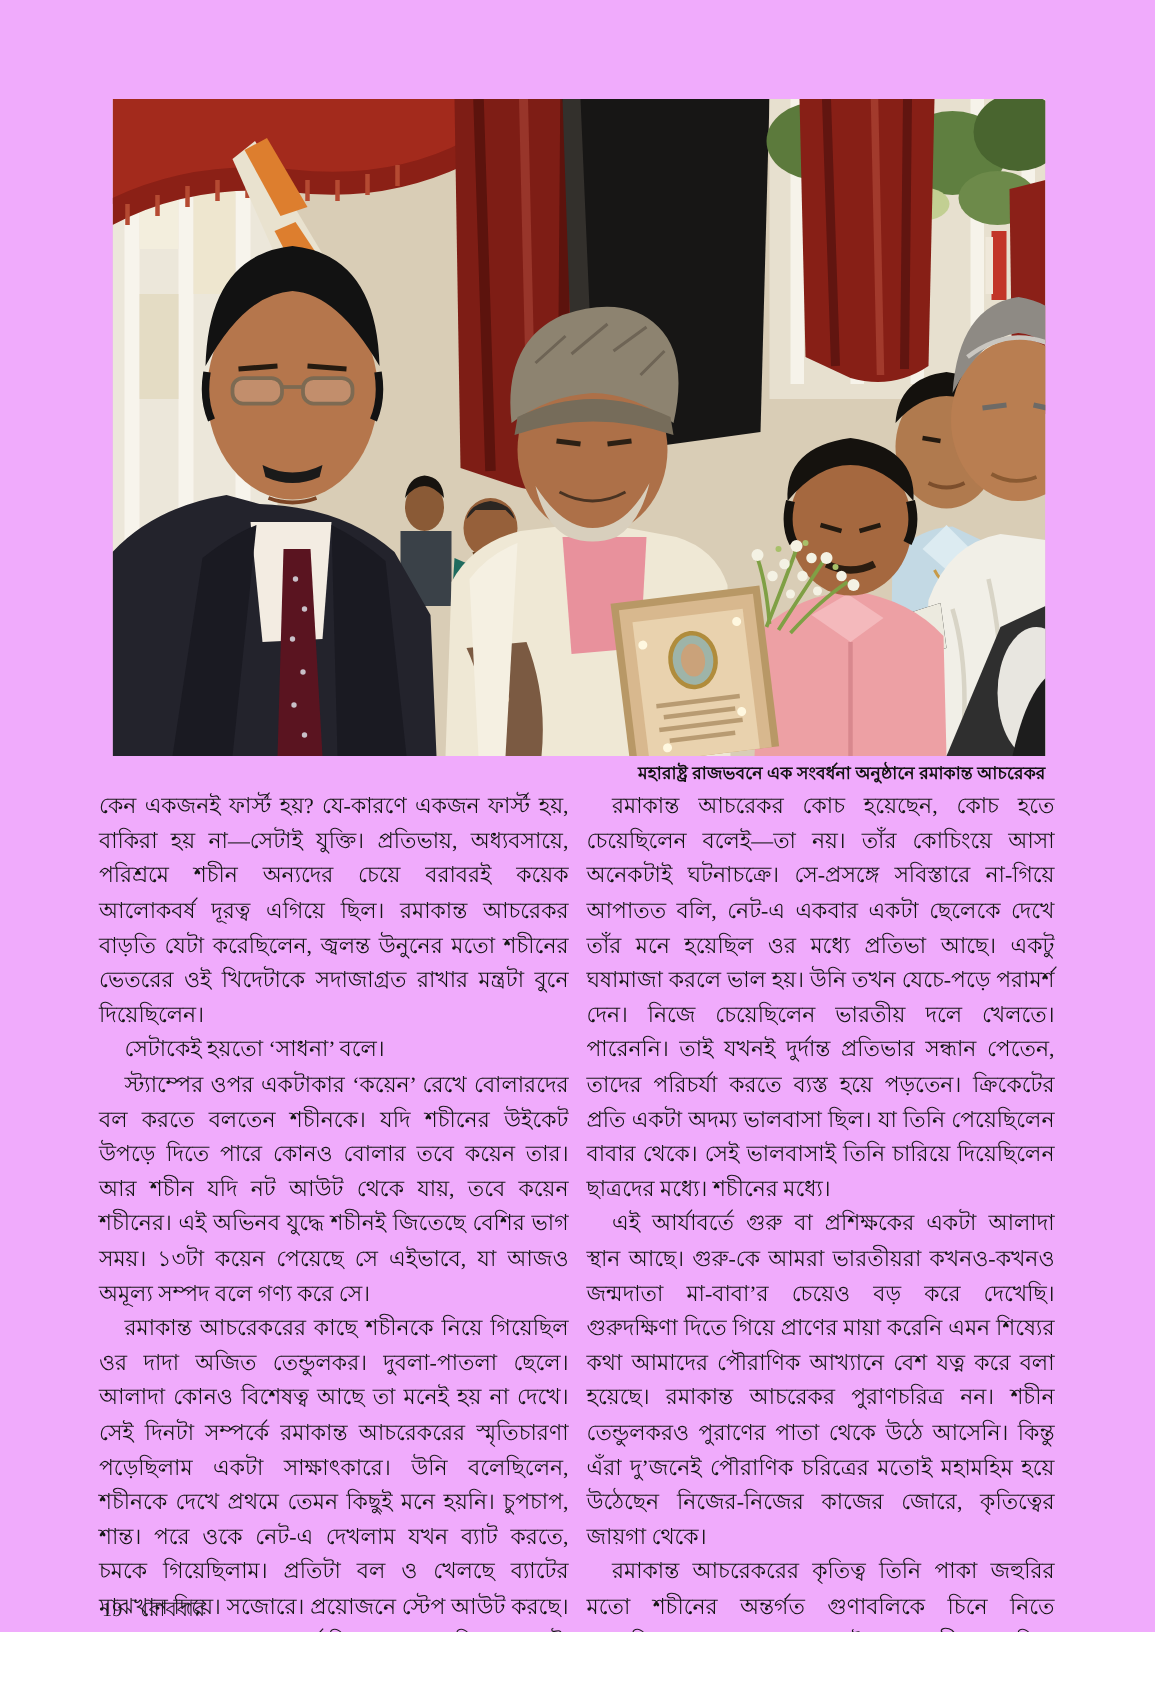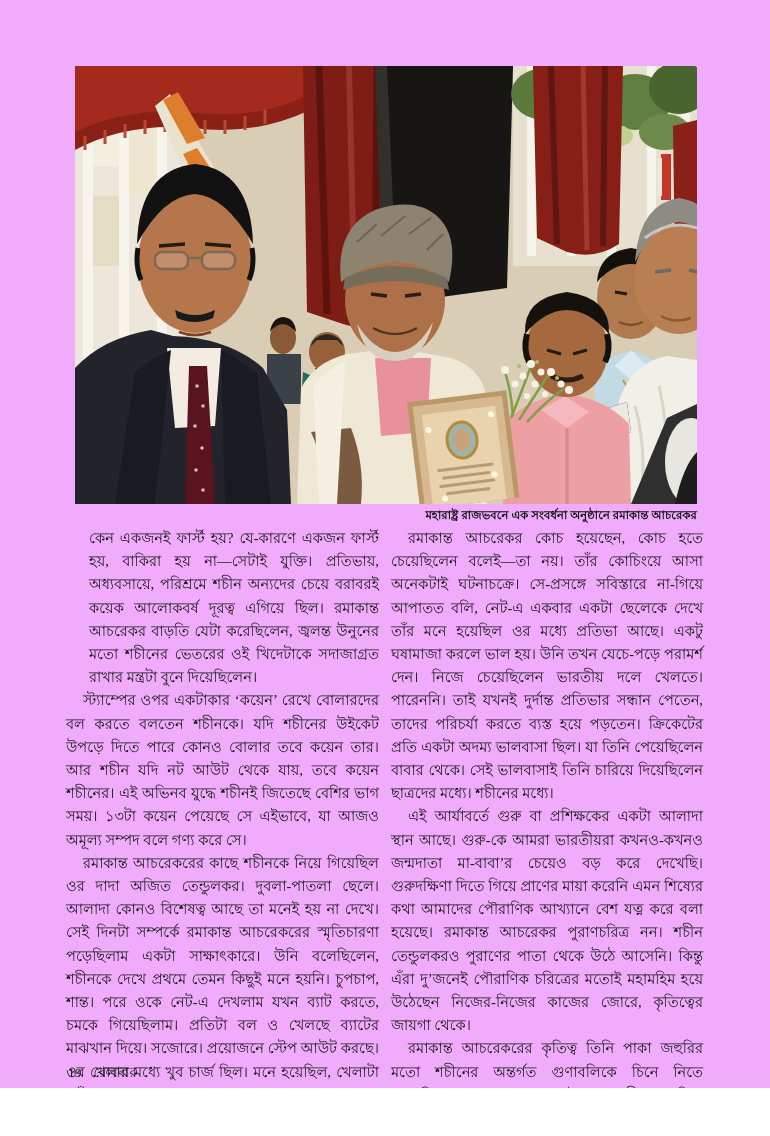--- a/index.html
+++ b/index.html
@@ -13,21 +13,21 @@
     position:absolute;left:75px;top:507px;width:622px;text-align:right;
     font-size:11.5px;font-weight:700;letter-spacing:0.1px;color:#111;
   }
   .col{
     position:absolute;top:527px;width:313px;
     font-size:14.6px;line-height:23.2px;text-align:justify;text-justify:inter-word;
   }
   .col-left{left:66px;}
   .col-right{left:391px;width:312px;}
   .col p{margin:0;text-indent:17px;}
-  .col p.flush{text-indent:0;margin-left:23px;}
+  .col p.flush{text-indent:0;}
   .folio{
     position:absolute;left:68px;top:1062px;font-size:13.5px;color:#1a1a1a;
   }
   .folio .pnum{margin-right:12px;}
 </style>
 </head>
 <body>
 
 <div class="page">
 
@@ -257,20 +257,21 @@
         <ellipse cx="616" cy="396" rx="26" ry="44" fill="#e8e6e0"></ellipse>
         <path d="M600,438 Q608,400 622,386 L622,438 Z" fill="#1d1d1d"></path>
       </g>
     </svg>
   </div>
 
   <div class="caption">মহারাষ্ট্র রাজভবনে এক সংবর্ধনা অনুষ্ঠানে রমাকান্ত আচরেকর</div>
 
   <div class="col col-left">
     <p class="flush">কেন একজনই ফার্স্ট হয়? যে-কারণে একজন ফার্স্ট হয়, বাকিরা হয় না—সেটাই যুক্তি। প্রতিভায়, অধ্যবসায়ে, পরিশ্রমে শচীন অন্যদের চেয়ে বরাবরই কয়েক আলোকবর্ষ দূরত্ব এগিয়ে ছিল। রমাকান্ত আচরেকর বাড়তি যেটা করেছিলেন, জ্বলন্ত উনুনের মতো শচীনের ভেতরের ওই খিদেটাকে সদাজাগ্রত রাখার মন্ত্রটা বুনে দিয়েছিলেন।</p>
+    <p>সেটাকেই হয়তো ‘সাধনা’ বলে।</p>
     <p>স্ট্যাম্পের ওপর একটাকার ‘কয়েন’ রেখে বোলারদের বল করতে বলতেন শচীনকে। যদি শচীনের উইকেট উপড়ে দিতে পারে কোনও বোলার তবে কয়েন তার। আর শচীন যদি নট আউট থেকে যায়, তবে কয়েন শচীনের। এই অভিনব যুদ্ধে শচীনই জিতেছে বেশির ভাগ সময়। ১৩টা কয়েন পেয়েছে সে এইভাবে, যা আজও অমূল্য সম্পদ বলে গণ্য করে সে।</p>
     <p>রমাকান্ত আচরেকরের কাছে শচীনকে নিয়ে গিয়েছিল ওর দাদা অজিত তেন্ডুলকর। দুবলা-পাতলা ছেলে। আলাদা কোনও বিশেষত্ব আছে তা মনেই হয় না দেখে। সেই দিনটা সম্পর্কে রমাকান্ত আচরেকরের স্মৃতিচারণা পড়েছিলাম একটা সাক্ষাৎকারে। উনি বলেছিলেন, শচীনকে দেখে প্রথমে তেমন কিছুই মনে হয়নি। চুপচাপ, শান্ত। পরে ওকে নেট-এ দেখলাম যখন ব্যাট করতে, চমকে গিয়েছিলাম। প্রতিটা বল ও খেলছে ব্যাটের মাঝখান দিয়ে। সজোরে। প্রয়োজনে স্টেপ আউট করছে। ওর খেলার মধ্যে খুব চার্জ ছিল। মনে হয়েছিল, খেলাটা আঁকড়ে থাকলে ও অনেক দূর যাবে।</p>
     <p>শচীনকে নিয়ে এই দূরদৃষ্টির পরিচয় রমাকান্ত আচরেকর পরেও দিয়েছেন বহুবার। খোলাখুলিভাবে বলেছেন, শচীন অনেক দূর যাবে। একটা ঘটনার কথা শুনেছিলাম মুম্বইয়েরই একজন ক্রিকেটারের থেকে। শচীন তখন স্কুল পর্যায়ে খ্যালে। ওর চেয়ে বয়সে একটু বড় একটা ছেলে শচীনকে রান আউট করে দিয়েছিল ইচ্ছে করে। ছেলেটার মনে হয়েছিল, শচীন ক্রিজে থাকলে রান তোলার গতি শ্লথ হয়ে যেতে পারে। তো, সেই ছেলেটিকে পরে রমাকান্ত স্যর বলেছিলেন, আজ ওকে তুমি অন্যায়ভাবে আউট করে দিলে বটে, তবে মনে রেখো আগামী দিনে এই ছেলেটাই বিশ্বক্রিকেট</p>
   </div>
 
   <div class="col col-right">
     <p>রমাকান্ত আচরেকর কোচ হয়েছেন, কোচ হতে চেয়েছিলেন বলেই—তা নয়। তাঁর কোচিংয়ে আসা অনেকটাই ঘটনাচক্রে। সে-প্রসঙ্গে সবিস্তারে না-গিয়ে আপাতত বলি, নেট-এ একবার একটা ছেলেকে দেখে তাঁর মনে হয়েছিল ওর মধ্যে প্রতিভা আছে। একটু ঘষামাজা করলে ভাল হয়। উনি তখন যেচে-পড়ে পরামর্শ দেন। নিজে চেয়েছিলেন ভারতীয় দলে খেলতে। পারেননি। তাই যখনই দুর্দান্ত প্রতিভার সন্ধান পেতেন, তাদের পরিচর্যা করতে ব্যস্ত হয়ে পড়তেন। ক্রিকেটের প্রতি একটা অদম্য ভালবাসা ছিল। যা তিনি পেয়েছিলেন বাবার থেকে। সেই ভালবাসাই তিনি চারিয়ে দিয়েছিলেন ছাত্রদের মধ্যে। শচীনের মধ্যে।</p>
     <p>এই আর্যাবর্তে গুরু বা প্রশিক্ষকের একটা আলাদা স্থান আছে। গুরু-কে আমরা ভারতীয়রা কখনও-কখনও জন্মদাতা মা-বাবা’র চেয়েও বড় করে দেখেছি। গুরুদক্ষিণা দিতে গিয়ে প্রাণের মায়া করেনি এমন শিষ্যের কথা আমাদের পৌরাণিক আখ্যানে বেশ যত্ন করে বলা হয়েছে। রমাকান্ত আচরেকর পুরাণচরিত্র নন। শচীন তেন্ডুলকরও পুরাণের পাতা থেকে উঠে আসেনি। কিন্তু এঁরা দু’জনেই পৌরাণিক চরিত্রের মতোই মহামহিম হয়ে উঠেছেন নিজের-নিজের কাজের জোরে, কৃতিত্বের জায়গা থেকে।</p>
     <p>রমাকান্ত আচরেকরের কৃতিত্ব তিনি পাকা জহুরির মতো শচীনের অন্তর্গত গুণাবলিকে চিনে নিতে পেরেছিলেন অল্প সময়ের মধ্যেই। আর শচীনের কৃতিত্ব হল, গুরুর প্রতি আস্থা রেখে তাঁর নির্দেশিত পথে এগিয়ে যেতে সে কখনও দ্বিধা করেনি।</p>
 

